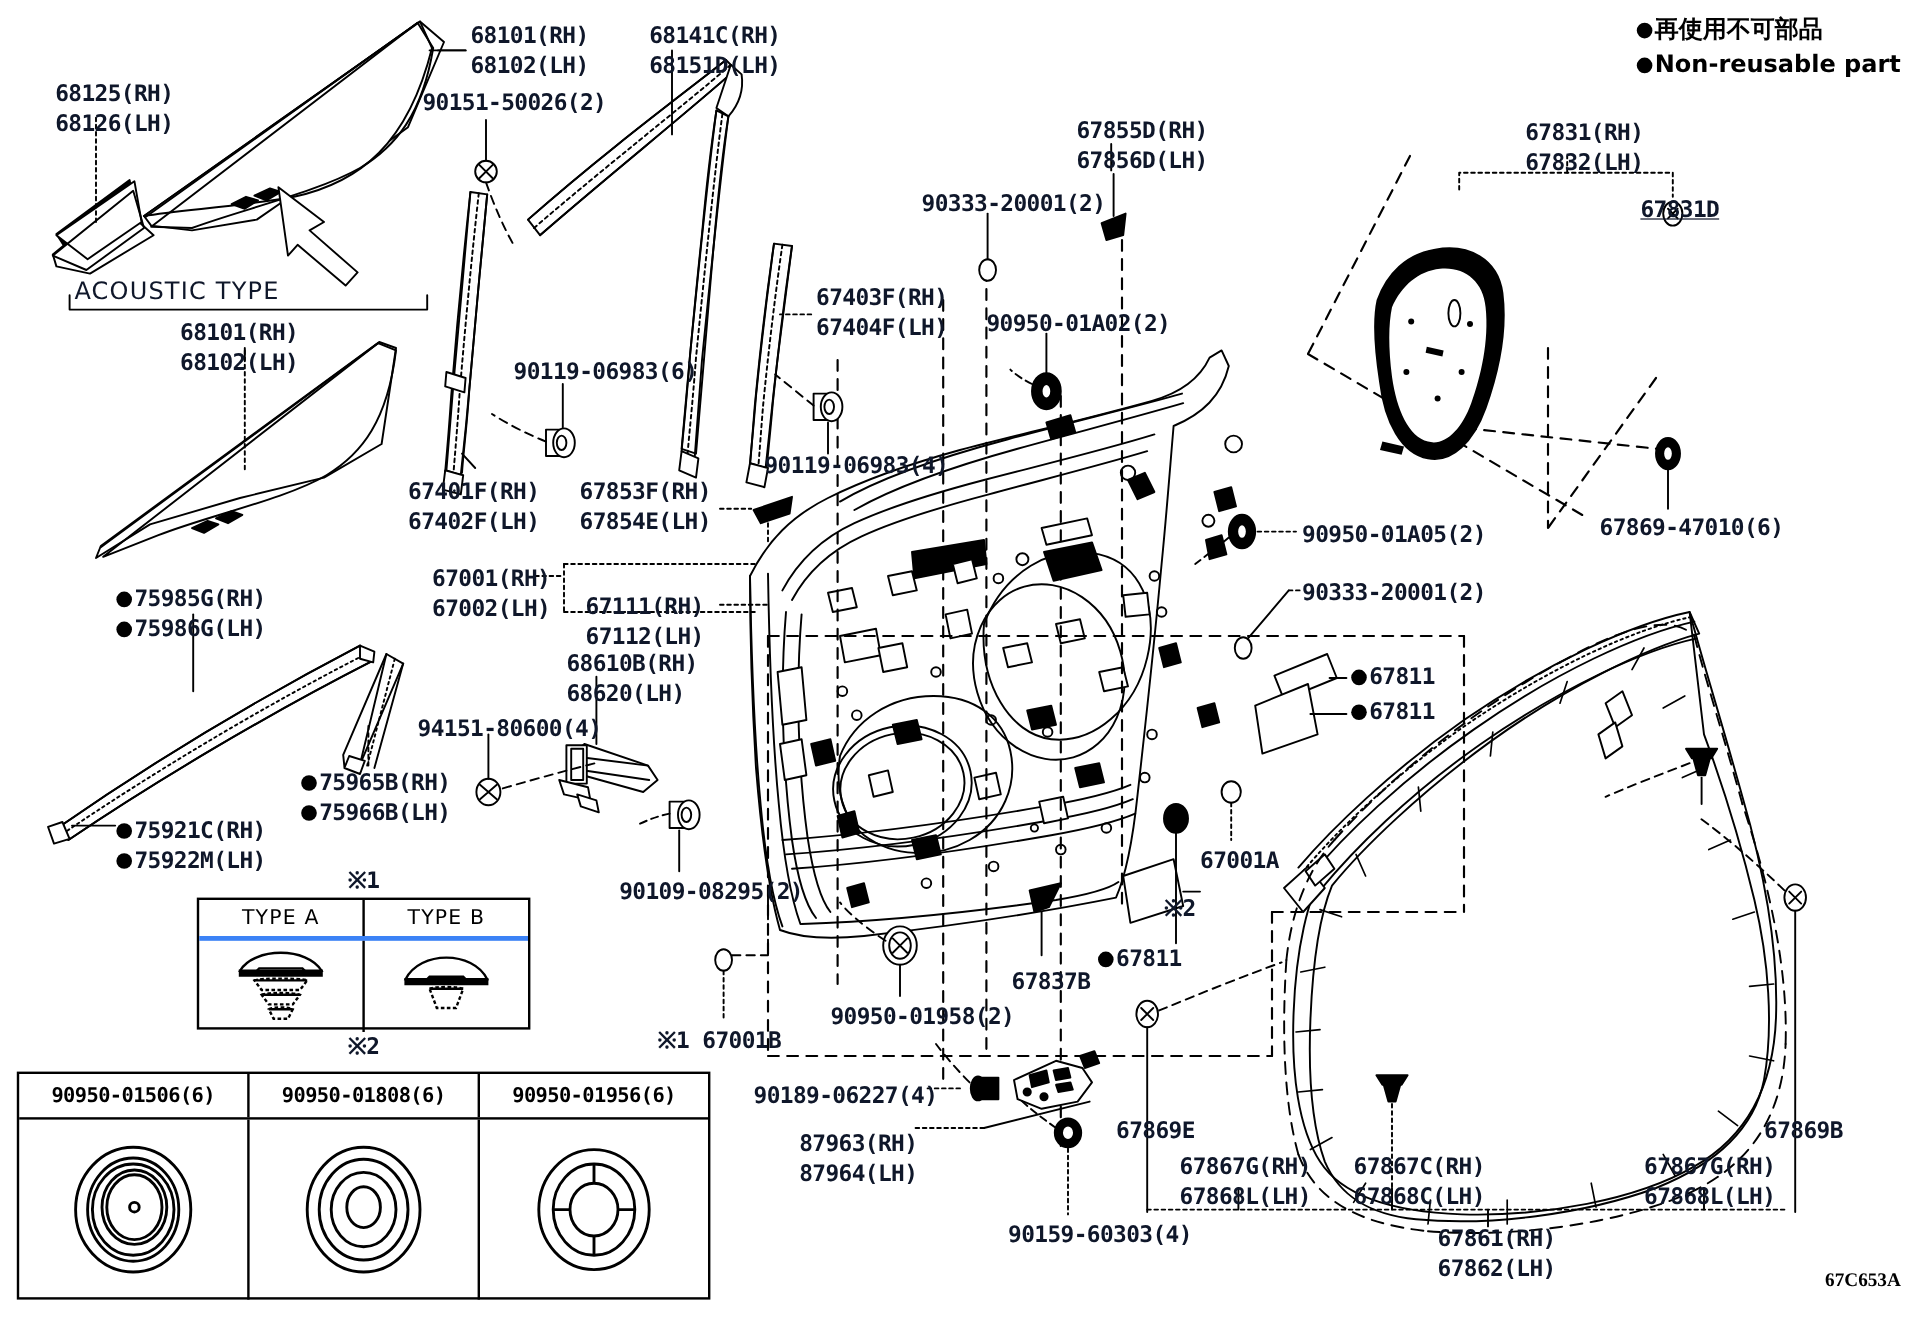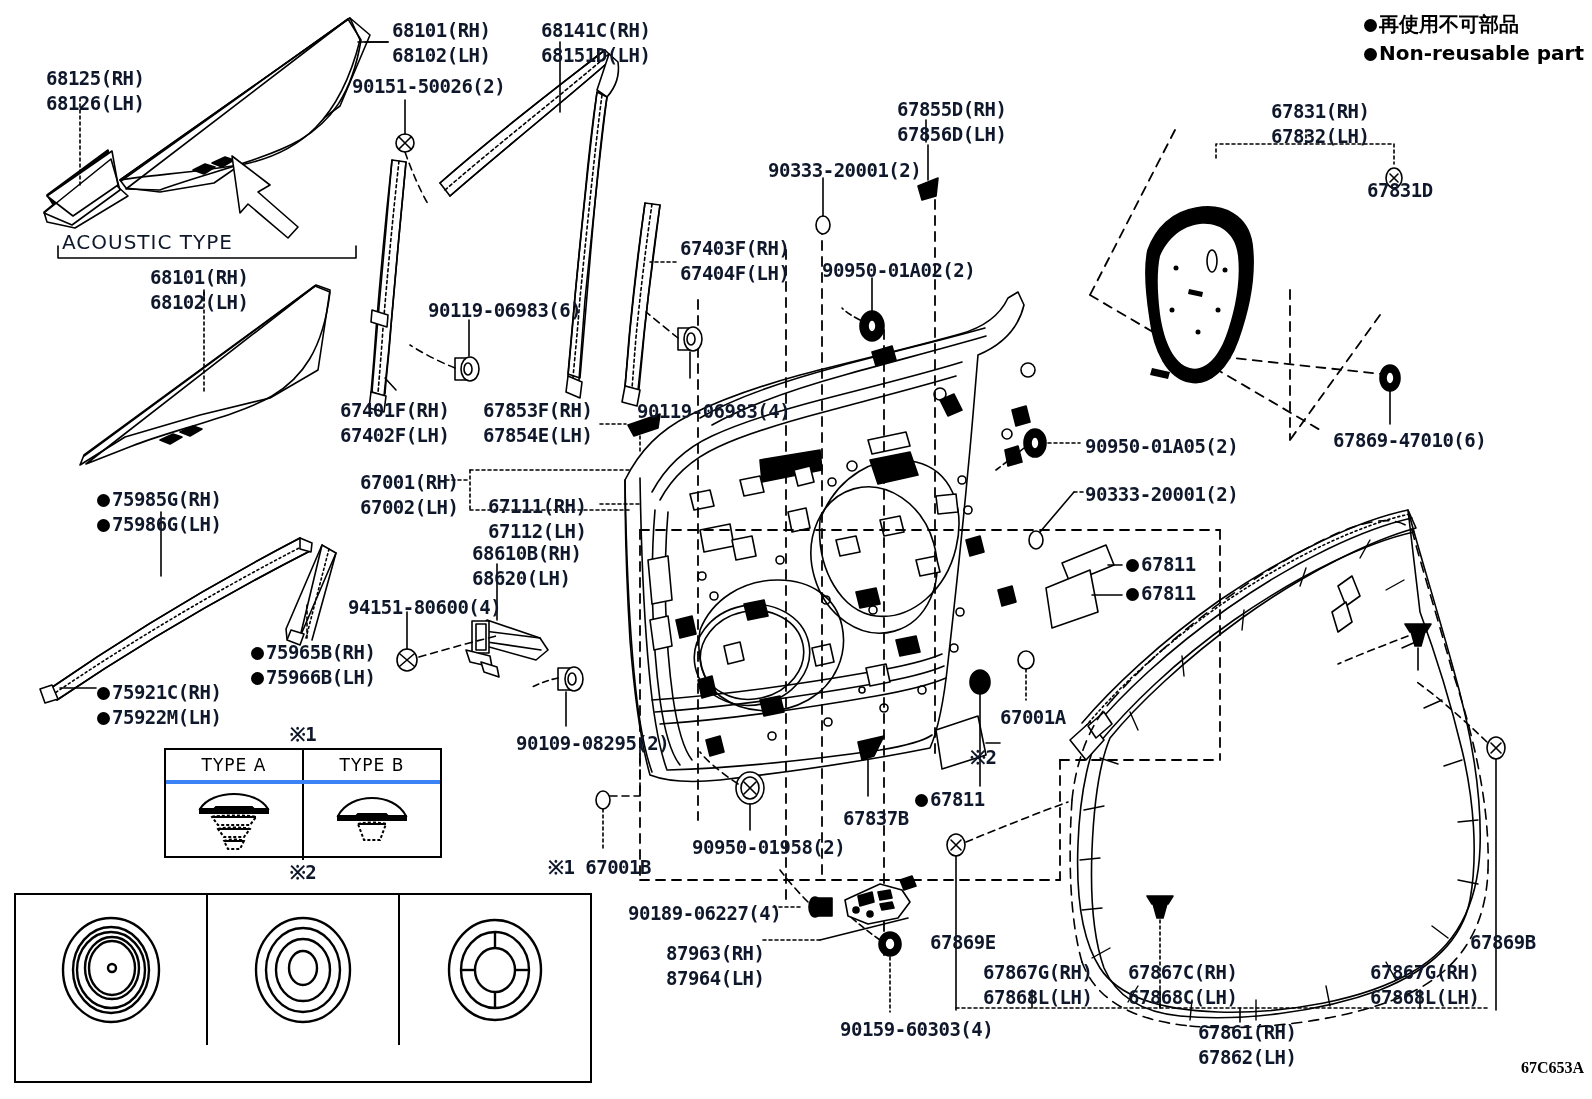--- a/index.html
+++ b/index.html
@@ -607,20 +607,25 @@
             <path d="M26,28 C30,26 50,26 54,28 L48,44 L32,44 Z" fill="#fff" stroke-dasharray="3,2"></path>
             <path d="M26,28 L54,28" stroke-width="2"></path>
           </g>
         </svg>
       </div>
     </div>
   </div>
   <div class="lbl note2">※2</div>
 
   <div class="cliptbl">
+    <div class="hrow">
+      <div class="hcell">90950-01506(6)</div>
+      <div class="hcell">90950-01808(6)</div>
+      <div class="hcell">90950-01956(6)</div>
+    </div>
     <div class="brow">
       <div class="bcell">
         <svg width="110" height="120" viewBox="0 0 110 120">
           <g fill="none" stroke="#000" stroke-width="2.4">
             <ellipse cx="55" cy="60" rx="48" ry="52"></ellipse>
             <ellipse cx="55" cy="60" rx="38" ry="43"></ellipse>
             <ellipse cx="55" cy="60" rx="34" ry="38"></ellipse>
             <ellipse cx="56" cy="58" rx="27" ry="31"></ellipse>
             <ellipse cx="56" cy="58" rx="23" ry="27"></ellipse>
             <circle cx="56" cy="58" r="4"></circle>
@@ -656,27 +661,27 @@
   <div id="labels">
       <div class="lbl" style="left: 46px; top: 66px;"><div>68125(RH)</div><div>68126(LH)</div></div>
       <div class="lbl" style="left: 392px; top: 18px;"><div>68101(RH)</div><div>68102(LH)</div></div>
       <div class="lbl" style="left: 352px; top: 74px;"><div>90151-50026(2)</div></div>
       <div class="lbl" style="left: 541px; top: 18px;"><div>68141C(RH)</div><div>68151D(LH)</div></div>
       <div class="lbl jp" style="left: 62px; top: 230px; font-family: &quot;DejaVu Sans&quot;, &quot;Liberation Sans&quot;, sans-serif; letter-spacing: 1px; font-weight: 400; font-size: 20px;"><div>ACOUSTIC TYPE</div></div>
       <div class="lbl" style="left: 150px; top: 265px;"><div>68101(RH)</div><div>68102(LH)</div></div>
       <div class="lbl" style="left: 428px; top: 298px;"><div>90119-06983(6)</div></div>
       <div class="lbl" style="left: 340px; top: 398px;"><div>67401F(RH)</div><div>67402F(LH)</div></div>
       <div class="lbl" style="left: 483px; top: 398px;"><div>67853F(RH)</div><div>67854E(LH)</div></div>
-      <div class="lbl" style="left: 637px; top: 399px; text-align: right;"><div>90119-06983(4)</div></div>
+      <div class="lbl" style="left: 637px; top: 376px; text-align: right;"><div>90119-06983(4)</div></div>
       <div class="lbl" style="left: 680px; top: 236px;"><div>67403F(RH)</div><div>67404F(LH)</div></div>
       <div class="lbl" style="left: 768px; top: 158px;"><div>90333-20001(2)</div></div>
       <div class="lbl" style="left: 822px; top: 258px;"><div>90950-01A02(2)</div></div>
       <div class="lbl" style="left: 897px; top: 97px;"><div>67855D(RH)</div><div>67856D(LH)</div></div>
       <div class="lbl" style="left: 1271px; top: 99px;"><div>67831(RH)</div><div>67832(LH)</div></div>
-      <div class="lbl" style="left: 1367px; top: 178px;"><div>67831D</div></div>
+      <div class="lbl" style="left: 1367px; top: 163px; text-decoration: underline;"><div>67831D</div></div>
       <div class="lbl" style="left: 1333px; top: 428px;"><div>67869-47010(6)</div></div>
       <div class="lbl" style="left: 1085px; top: 434px;"><div>90950-01A05(2)</div></div>
       <div class="lbl" style="left: 1085px; top: 482px;"><div>90333-20001(2)</div></div>
       <div class="lbl" style="left: 1126px; top: 552px;"><div><span class="dot"></span><span>67811</span></div></div>
       <div class="lbl" style="left: 1126px; top: 581px;"><div><span class="dot"></span><span>67811</span></div></div>
       <div class="lbl" style="left: 360px; top: 470px;"><div>67001(RH)</div><div>67002(LH)</div></div>
       <div class="lbl" style="left: 488px; top: 494px;"><div>67111(RH)</div><div>67112(LH)</div></div>
       <div class="lbl" style="left: 472px; top: 541px;"><div>68610B(RH)</div><div>68620(LH)</div></div>
       <div class="lbl" style="left: 348px; top: 595px;"><div>94151-80600(4)</div></div>
       <div class="lbl" style="left: 97px; top: 487px;"><div><span class="dot"></span><span>75985G(RH)</span></div><div><span class="dot"></span><span>75986G(LH)</span></div></div>

